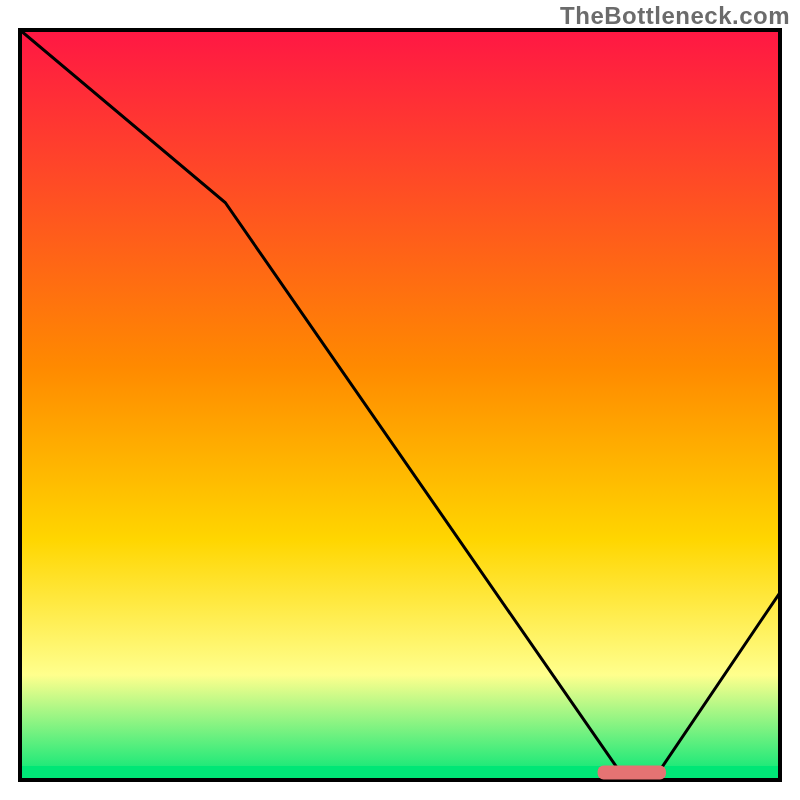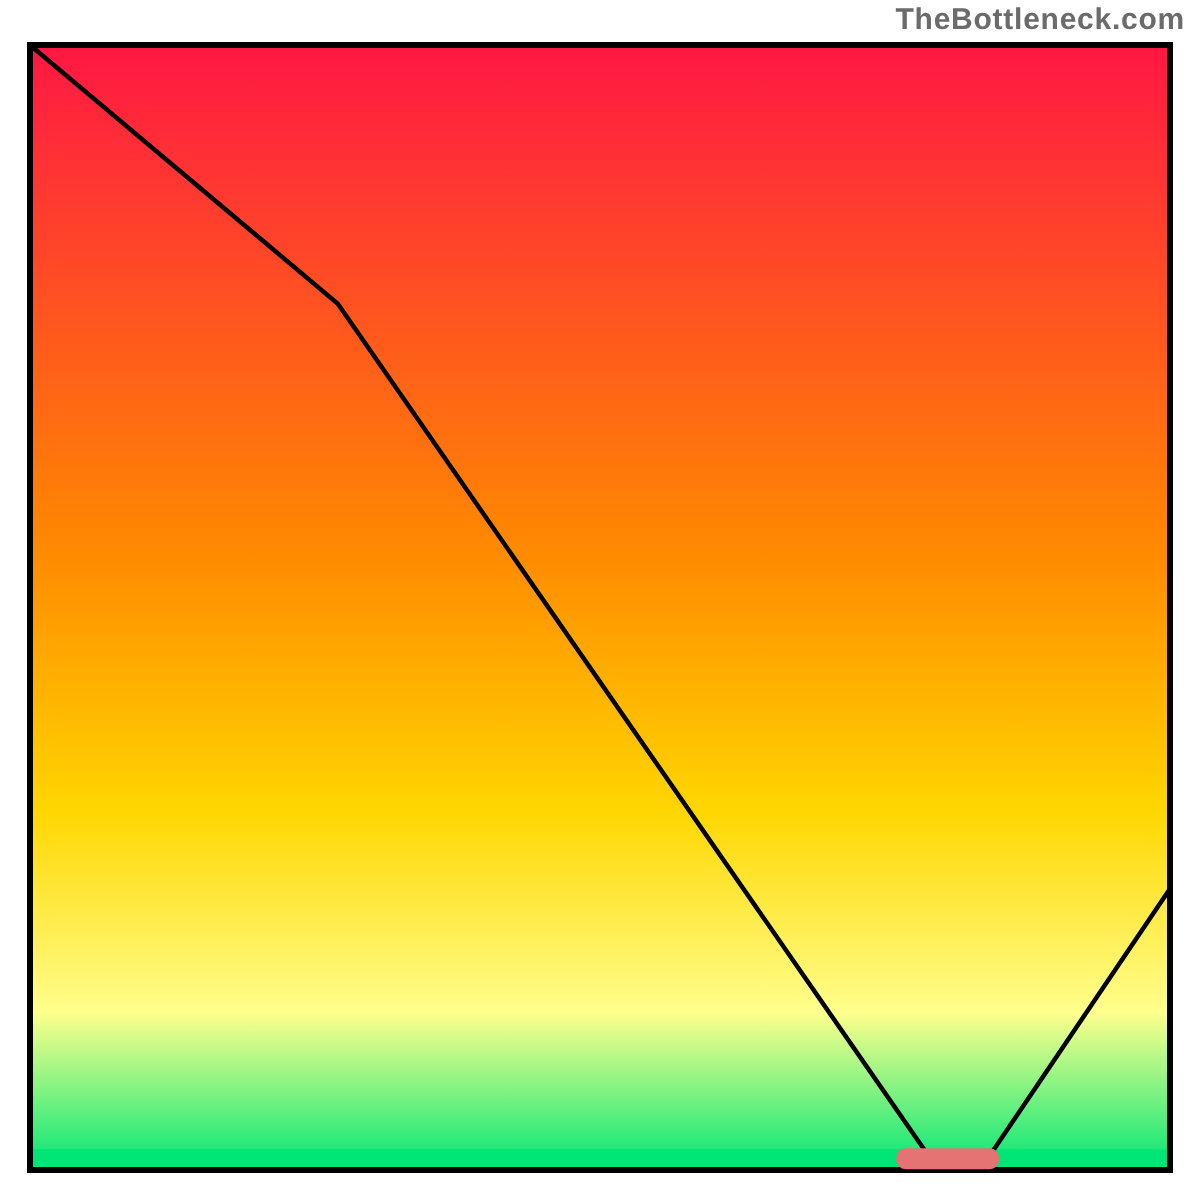--- a/index.html
+++ b/index.html
@@ -13,21 +13,21 @@
   }
   .chart-wrap {
     position: relative;
     width: 800px;
     height: 800px;
   }
   .watermark {
     position: absolute;
     top: 2px;
     right: 10px;
-    font-size: 20px;
+    font-size: 24px;
     font-weight: bold;
     color: #6b6b6b;
     letter-spacing: 0.5px;
     z-index: 10;
     user-select: none;
   }
   svg {
     display: block;
   }
 </style>

